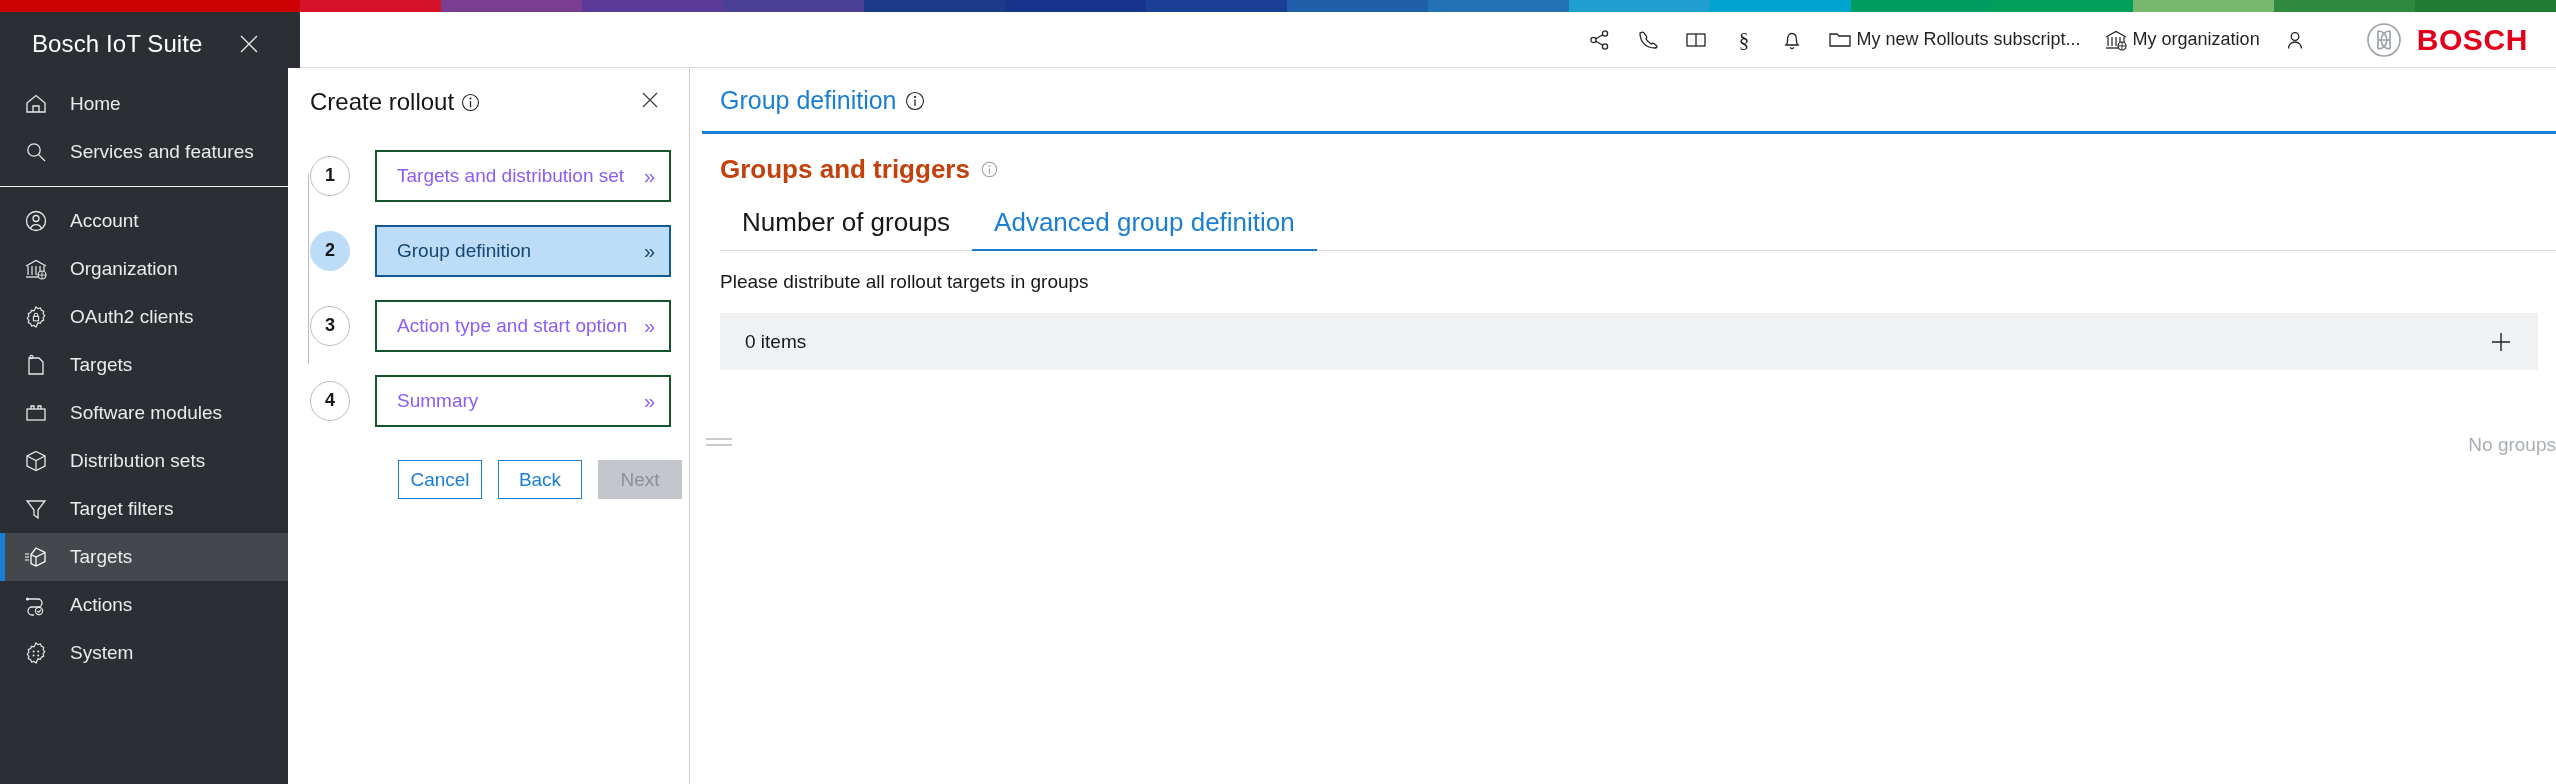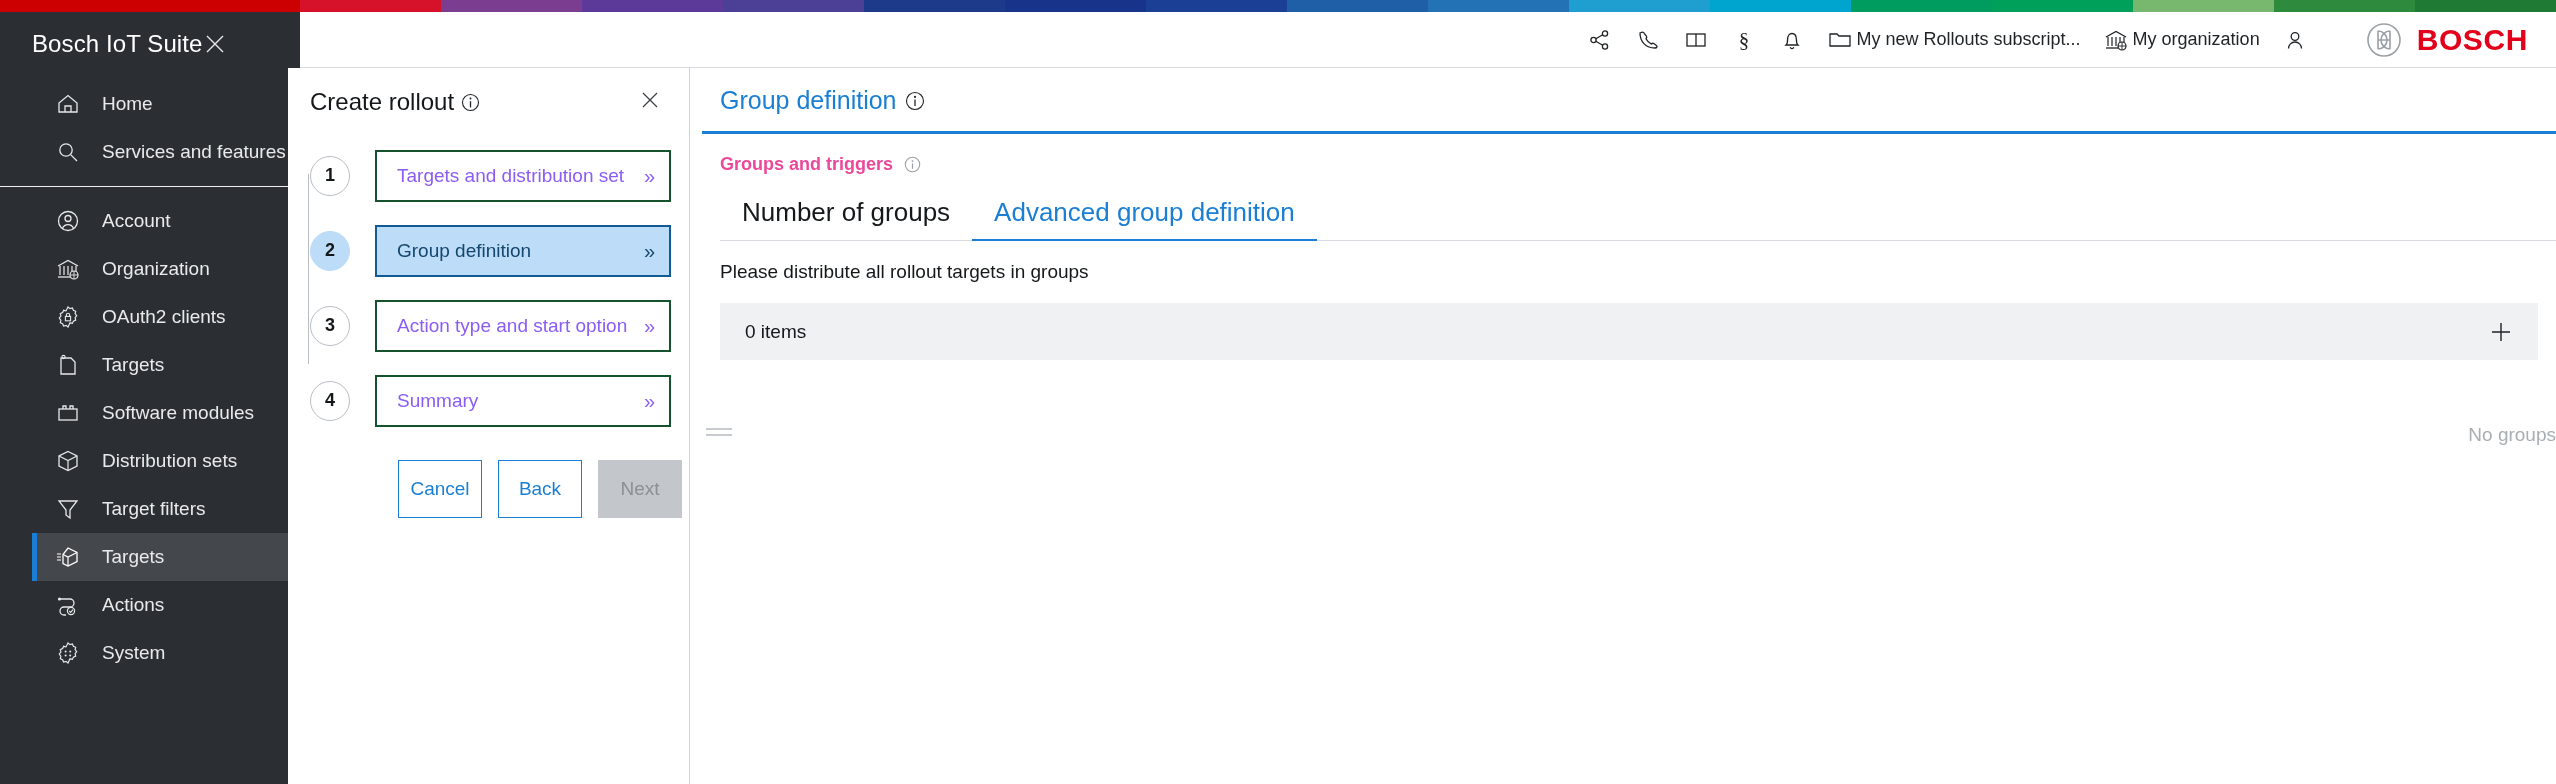--- a/index.html
+++ b/index.html
@@ -18,33 +18,33 @@
   }
   .rainbow span { height: 100%; display: block; }
 
   
   .sidebar {
     position: absolute; top: 12px; left: 0; width: 300px; height: 772px;
     background: #2b2f33; color: #e6e8ea;
   }
   .sidebar-header {
     height: 64px; display: flex; align-items: center;
-    padding: 0 38px 0 32px; 
+    padding: 0 38px 0 32px; justify-content: space-between;
   }
   .sidebar-title { font-size: 24px; color: #ffffff; letter-spacing: .1px; }
   .sidebar-close { width: 26px; height: 26px; cursor: pointer; flex: 0 0 auto; }
   .sidebar-close svg { display: block; }
 
   .nav-group { padding-top: 4px; }
   .nav-divider { height: 1px; background: #ffffff; opacity: .92; margin: 10px 0 6px 0; }
 
   .nav-item {
     display: flex; align-items: center; gap: 20px;
     height: 48px; padding-left: 22px; position: relative;
-    font-size: 19px; color: #e8eaec; cursor: pointer; margin-left: 32px;
+    font-size: 19px; color: #e8eaec; cursor: pointer;
   }
   .nav-item .ico { width: 28px; height: 28px; flex: 0 0 28px; display:flex; align-items:center; justify-content:center; }
   .nav-item .ico svg { display: block; }
   .nav-item.active { background: #44484c; }
   .nav-item.active::before {
     content: ""; position: absolute; left: 0; top: 0;
     width: 5px; height: 100%; background: #1a7fd4;
   }
 
   
@@ -98,21 +98,21 @@
     justify-content: space-between; padding: 0 17px 0 20px;
     font-size: 19px; color: #8b5cf6; cursor: pointer; background: #ffffff;
   }
   .step-box.current {
     background: #bcdcf7; border: 2px solid #125a92; color: #14466e;
   }
   .chev { font-size: 20px; line-height: 1; letter-spacing: -3px; }
 
   .wizard-buttons { display: flex; gap: 16px; padding: 22px 0 0 88px; }
   .btn {
-    height: 58px; min-width: 84px; padding: 0 18px;
+    height: 39px; min-width: 84px; padding: 0 18px;
     display: flex; align-items: center; justify-content: center;
     font-size: 19px; cursor: pointer; background: #ffffff;
     border: 1px solid #1a7fd4; color: #1a7fd4;
   }
   .btn.disabled {
     background: #c3c7cb; border: 1px solid #c3c7cb; color: #8b9096; cursor: default;
   }
 
   
   .main {
@@ -122,21 +122,21 @@
   .main-title-row {
     display: flex; align-items: center; gap: 8px;
     padding: 18px 0 16px 18px; border-bottom: 3px solid #1a7fd4;
     margin-right: 0;
   }
   .main-title { font-size: 25px; color: #1a7fd4; }
 
   .section-label-row {
     display: flex; align-items: center; gap: 11px; padding: 20px 0 0 18px;
   }
-  .section-label { font-size: 18px; font-weight: bold; color: #ec4899; }
+  .section-label { font-size: 26px; font-weight: bold; color: #c2410c; }
 
   .tabs {
     display: flex; align-items: flex-end; gap: 0;
     margin: 16px 0 0 18px; border-bottom: 1px solid #d7dade;
   }
   .tab {
     padding: 6px 22px 11px 22px; font-size: 26px; color: #15181a; cursor: pointer;
     border-bottom: 2px solid transparent; margin-bottom: -1px;
   }
   .tab.active { color: #1a7fd4; border-bottom: 2px solid #1a7fd4; }

